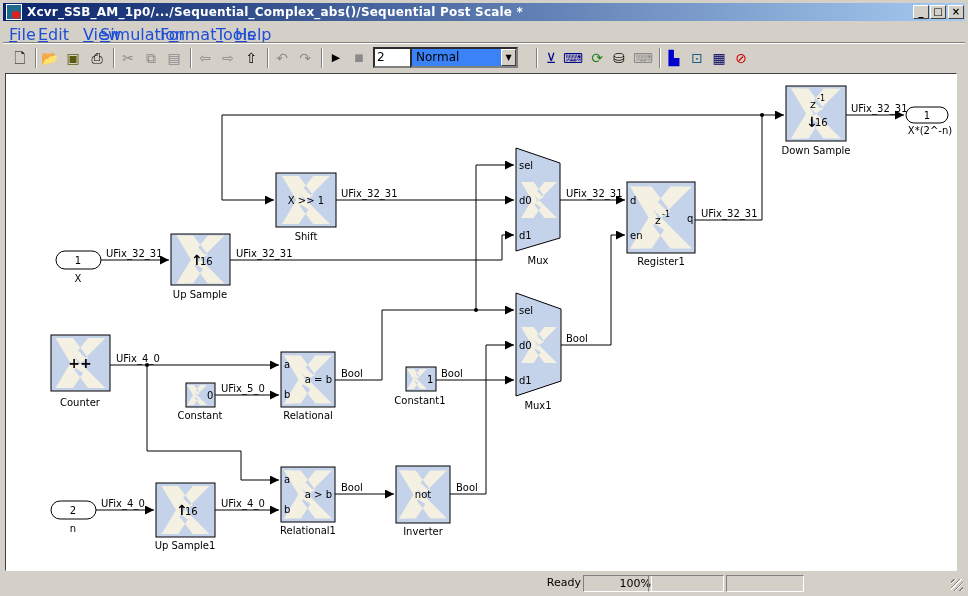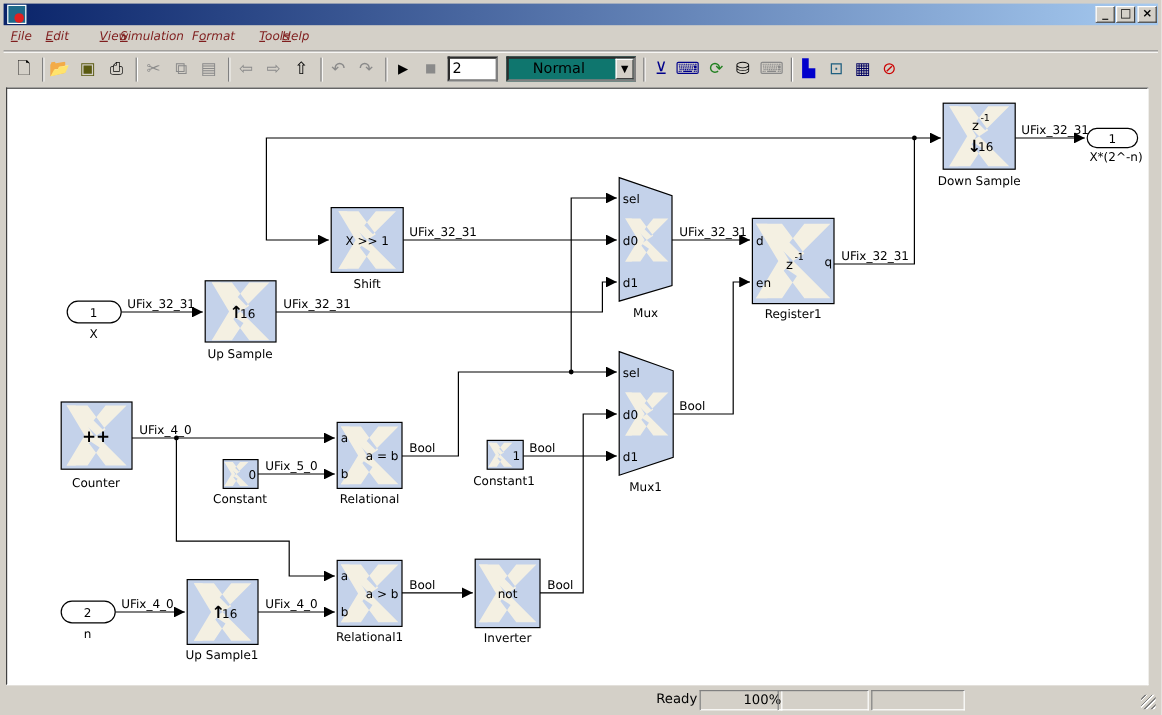--- a/index.html
+++ b/index.html
@@ -3,41 +3,42 @@
 <meta charset="utf-8">
 <style>
   * { box-sizing: border-box; margin: 0; padding: 0; }
   body { width: 968px; height: 596px; overflow: hidden; background: #d4d0c8; font-family: "DejaVu Sans", sans-serif; font-size: 11px; position: relative; }
   .titlebar { position: absolute; left: 3px; top: 3px; width: 962px; height: 18px; background: linear-gradient(to right, #0a246a, #a6caf0); color: #fff; font-weight: bold; font-size: 12px; }
   .titlebar .app-icon { position: absolute; left: 3px; top: 1px; width: 16px; height: 16px; background: #1f6a8a; border: 1px solid #fff; }
   .titlebar .app-icon::after { content: ""; position: absolute; left: 5px; top: 6px; width: 8px; height: 8px; border-radius: 50%; background: #e02020; }
   .titlebar .title { position: absolute; left: 24px; top: 2px; white-space: nowrap; letter-spacing: 0.2px; }
   .winbtn { position: absolute; top: 2px; width: 16px; height: 14px; background: #d4d0c8; border: 1px solid; border-color: #fff #404040 #404040 #fff; color: #000; font-size: 10px; line-height: 12px; text-align: center; font-weight: bold; }
   .menubar { position: absolute; left: 3px; top: 22px; width: 962px; height: 20px; }
-  .menu-item { position: absolute; top: 3px; font-size: 10px; color: #7f1d1d; font-style: italic; }
+  .menu-item { position: absolute; top: 3px; font-size: 16px; color: #1d4ed8; }
   .menu-item u { text-decoration: underline; }
   .sep-line { position: absolute; left: 3px; top: 42px; width: 962px; height: 2px; border-top: 1px solid #808080; border-bottom: 1px solid #fff; }
   .toolbar { position: absolute; left: 3px; top: 44px; width: 962px; height: 27px; }
   .tb { position: absolute; top: 4px; width: 20px; height: 20px; font-size: 14px; line-height: 20px; text-align: center; color: #000; }
   .tb.dis { color: #8a8a8a; }
   .tbsep { position: absolute; top: 4px; width: 2px; height: 20px; border-left: 1px solid #808080; border-right: 1px solid #fff; }
   .stoptime { position: absolute; left: 370px; top: 3px; width: 42px; height: 21px; background: #fff; border: 2px inset #808080; font-size: 12px; padding-left: 2px; line-height: 16px; }
-  .modesel { position: absolute; left: 419px; top: 3px; width: 108px; height: 21px; background: #0f766e; border: 2px inset #808080; font-size: 12px; padding-left: 20px; line-height: 16px; }
+  .modesel { position: absolute; left: 407px; top: 3px; width: 108px; height: 21px; background: #3b82f6; border: 2px inset #808080; font-size: 12px; padding-left: 4px; line-height: 16px; }
   .modesel .arrow { position: absolute; right: 0; top: 0; width: 15px; height: 17px; background: #d4d0c8; border: 1px solid; border-color: #fff #404040 #404040 #fff; font-size: 8px; text-align: center; line-height: 15px; }
   .canvas { position: absolute; left: 5px; top: 73px; width: 952px; height: 498px; background: #fff; border: 1px solid; border-color: #404040 #fff #fff #404040; overflow: hidden; }
   .statusbar { position: absolute; left: 3px; top: 574px; width: 962px; height: 19px; text-align: right; }
   .status-field { position: absolute; top: 1px; height: 17px; border: 1px solid; border-color: #808080 #fff #fff #808080; font-size: 11px; padding-left: 2px; line-height: 15px; }
   .grip { position: absolute; right: 2px; bottom: 2px; width: 12px; height: 12px; background: repeating-linear-gradient(135deg, transparent 0 2px, #808080 2px 3px, #fff 3px 4px); }
   svg text { font-family: "DejaVu Sans", sans-serif; }
 </style>
 </head>
 <body>
 
 <div class="titlebar">
   <div class="app-icon"></div>
+  <span class="title">Xcvr_SSB_AM_1p0/.../Sequential_Complex_abs()/Sequential Post Scale *</span>
   <div class="winbtn" style="left:910px">_</div>
   <div class="winbtn" style="left:927px">□</div>
   <div class="winbtn" style="left:945px">×</div>
 </div>
 
 <div class="menubar">
   <span class="menu-item" style="left:6px"><u>F</u>ile</span>
   <span class="menu-item" style="left:35px"><u>E</u>dit</span>
   <span class="menu-item" style="left:80px"><u>V</u>iew</span>
   <span class="menu-item" style="left:97px"><u>S</u>imulation</span>

